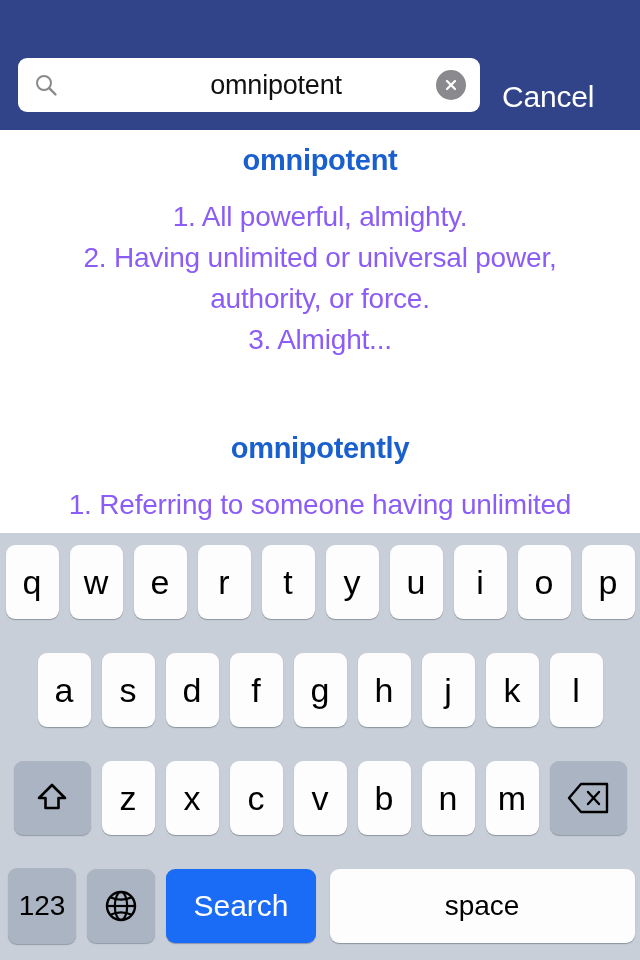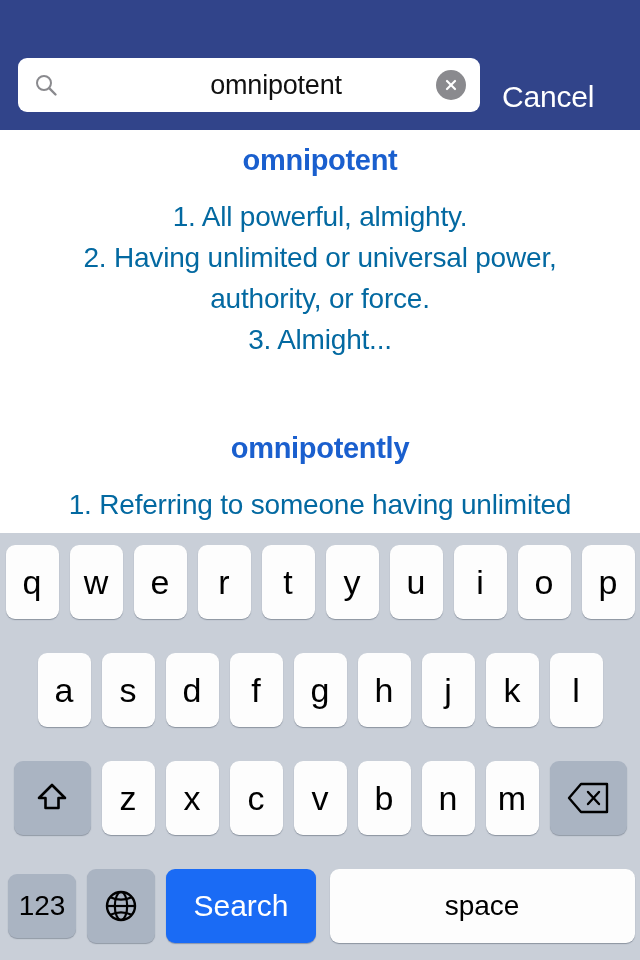--- a/index.html
+++ b/index.html
@@ -108,21 +108,21 @@
   .entry-headword {
     font-size: 29px;
     font-weight: bold;
     color: #1a5fce;
     letter-spacing: -0.3px;
     padding-top: 14px;
   }
   .entry-defs {
     font-size: 28px;
     line-height: 41px;
-    color: #0369a1;
+    color: #8b5cf6;
     letter-spacing: -0.2px;
     padding-top: 19px;
   }
   .entry-spacer { height: 58px; }
 
   
   .keyboard {
     position: absolute;
     left: 0;
     top: 533px;
@@ -168,21 +168,21 @@
     height: 74px;
     margin: 0 5.5px 0 8px;
   }
   .key.delete {
     width: 77px;
     height: 74px;
     margin: 0 8px 0 5.5px;
   }
   .key.num {
     width: 68px;
-    height: 64px;
+    height: 76px;
     margin: 0 5.5px 0 8px;
     font-size: 28px;
   }
   .key.globe {
     width: 68px;
     height: 74px;
     margin: 0 5.5px;
   }
   .key.space {
     flex: 1 1 auto;

